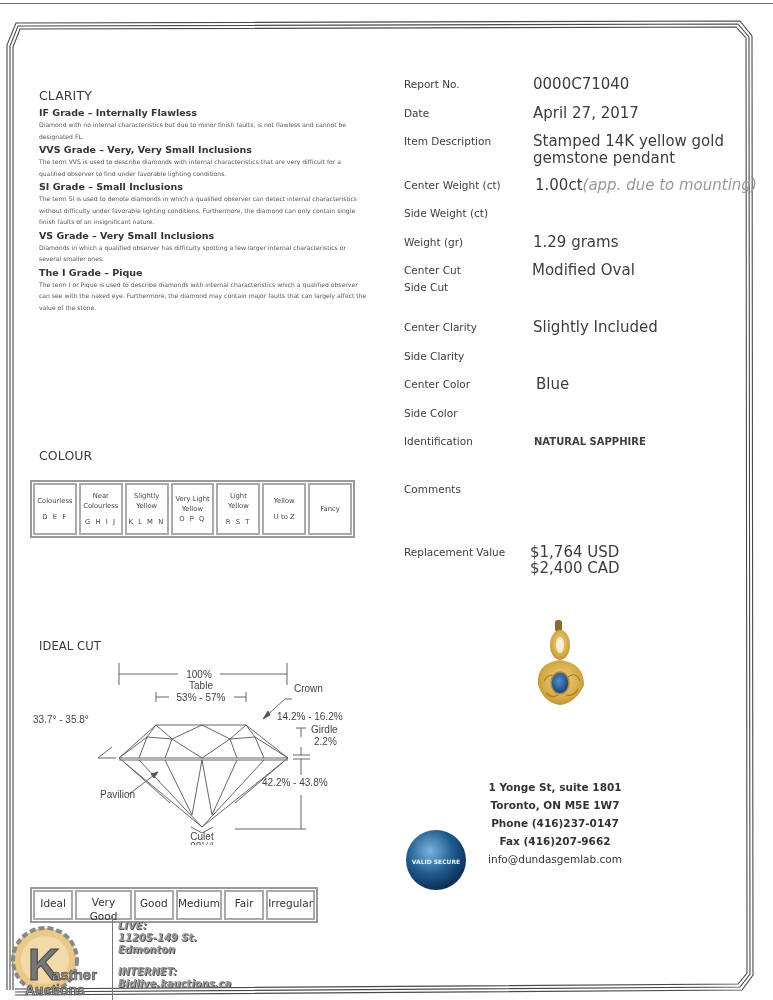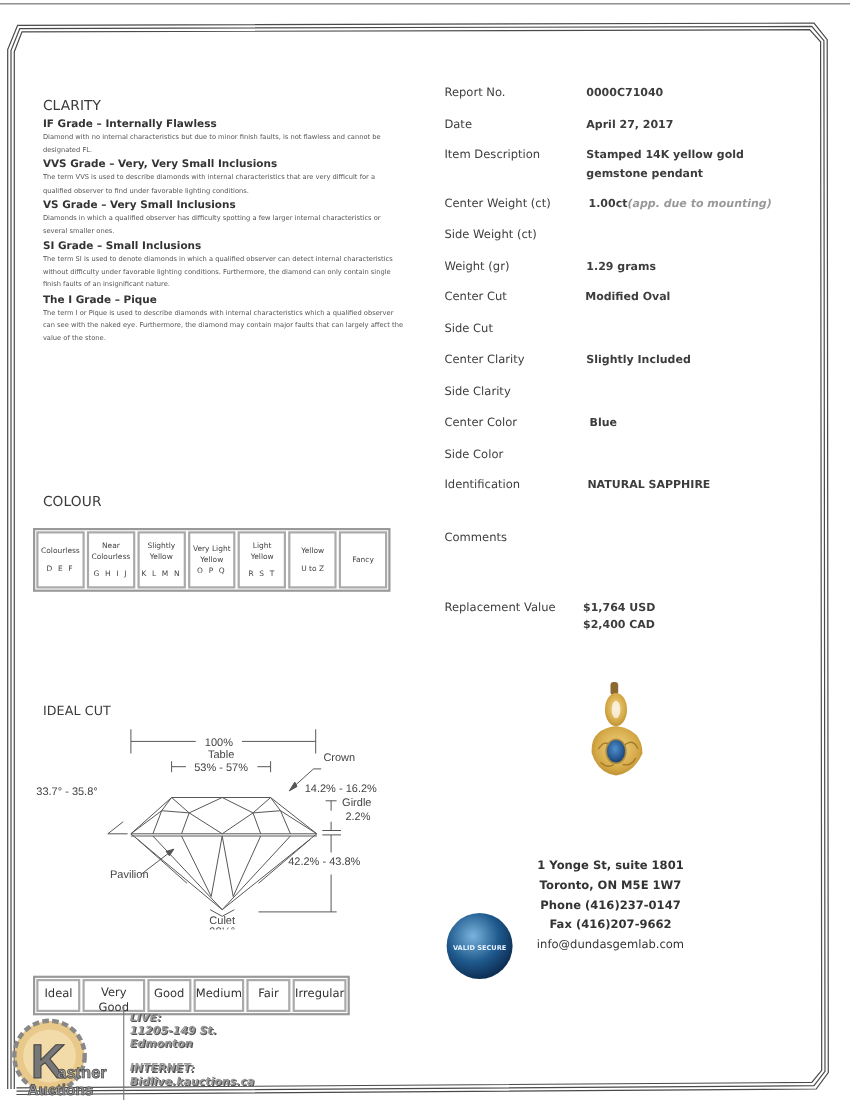--- a/index.html
+++ b/index.html
@@ -19,21 +19,21 @@
   .ctable { position:absolute; left:30px; top:480px; width:325px; height:58px; border:2px solid #999; box-sizing:border-box; display:flex; padding:1px; gap:2px; background:#fff; }
   .ccell { border:2px solid #aaa; flex:1; display:flex; flex-direction:column; align-items:center; justify-content:center; font-size:6.8px; color:#444; text-align:center; line-height:10px; font-family:"DejaVu Sans", sans-serif; box-sizing:border-box; }
   .ccell .range { margin-top:6px; letter-spacing:1.5px; font-size:6.8px; }
 
   
   .gtable { position:absolute; left:30px; top:887px; width:288px; height:36px; border:2px solid #999; box-sizing:border-box; display:flex; padding:1px; gap:2px; }
   .gcell { flex:1; border:2px solid #aaa; box-sizing:border-box; font-size:10.5px; color:#333; text-align:center; padding-top:4px; font-family:"DejaVu Sans", sans-serif; line-height:14px; }
 
   
   .rlabel { position:absolute; left:404px; font-size:10.5px; color:#3d3d3d; font-family:"DejaVu Sans", sans-serif; }
-  .rval { position:absolute; font-size:10px; color:#3d3d3d; font-family:"DejaVu Sans", sans-serif; line-height:17px;font-weight:bold; }
+  .rval { position:absolute; font-size:15px; color:#3d3d3d; font-family:"DejaVu Sans", sans-serif; line-height:17px; }
   .note { color:#999; font-style:italic; }
   .bold { font-weight:bold; }
 
   .lab { position:absolute; left:440px; width:230px; text-align:center; font-family:"DejaVu Sans", sans-serif; color:#333; }
   .lab div { line-height:18px; }
   .lab .name { font-weight:bold; font-size:11px; }
   .lab .b { font-weight:bold; font-size:10.5px; }
   .lab .link { color:#3a6ea5; text-decoration:underline; font-size:10.5px; }
   .lab .mail { font-size:10.5px; }
 
@@ -60,26 +60,26 @@
 <div id="clarity-block">
   <div>
     <p class="grade-title">IF Grade – Internally Flawless</p>
     <p class="grade-desc">Diamond with no internal characteristics but due to minor finish faults, is not flawless and cannot be designated FL.</p>
   </div>
   <div>
     <p class="grade-title">VVS Grade – Very, Very Small Inclusions</p>
     <p class="grade-desc">The term VVS is used to describe diamonds with internal characteristics that are very difficult for a qualified observer to find under favorable lighting conditions.</p>
   </div>
   <div>
+    <p class="grade-title">SI Grade – Small Inclusions</p>
+    <p class="grade-desc">The term SI is used to denote diamonds in which a qualified observer can detect internal characteristics without difficulty under favorable lighting conditions. Furthermore, the diamond can only contain single finish faults of an insignificant nature.</p>
+  </div>
+  <div>
     <p class="grade-title">VS Grade – Very Small Inclusions</p>
     <p class="grade-desc">Diamonds in which a qualified observer has difficulty spotting a few larger internal characteristics or several smaller ones.</p>
-  </div>
-  <div>
-    <p class="grade-title">SI Grade – Small Inclusions</p>
-    <p class="grade-desc">The term SI is used to denote diamonds in which a qualified observer can detect internal characteristics without difficulty under favorable lighting conditions. Furthermore, the diamond can only contain single finish faults of an insignificant nature.</p>
   </div>
   <div>
     <p class="grade-title">The I Grade – Pique</p>
     <p class="grade-desc">The term I or Pique is used to describe diamonds with internal characteristics which a qualified observer can see with the naked eye. Furthermore, the diamond may contain major faults that can largely affect the value of the stone.</p>
   </div>
 </div>
 
 <div class="h-sec" style="left:39px; top:448px;">COLOUR</div>
 <div class="ctable">
   <div class="ccell">
@@ -209,21 +209,21 @@
   <span class="rval" style="left:535px; top:177px"><span>1.00ct</span><span class="note">(app. due to mounting)</span></span>
 
   <span class="rlabel" style="top:207px">Side Weight (ct)</span>
 
   <span class="rlabel" style="top:236px">Weight (gr)</span>
   <span class="rval" style="left:533px; top:234px">1.29 grams</span>
 
   <span class="rlabel" style="top:264px">Center Cut</span>
   <span class="rval" style="left:532px; top:262px">Modified Oval</span>
 
-  <span class="rlabel" style="top:293px">Side Cut</span>
+  <span class="rlabel" style="top:281px">Side Cut</span>
 
   <span class="rlabel" style="top:321px">Center Clarity</span>
   <span class="rval" style="left:533px; top:319px">Slightly Included</span>
 
   <span class="rlabel" style="top:350px">Side Clarity</span>
 
   <span class="rlabel" style="top:378px">Center Color</span>
   <span class="rval" style="left:536px; top:376px">Blue</span>
 
   <span class="rlabel" style="top:407px">Side Color</span>

